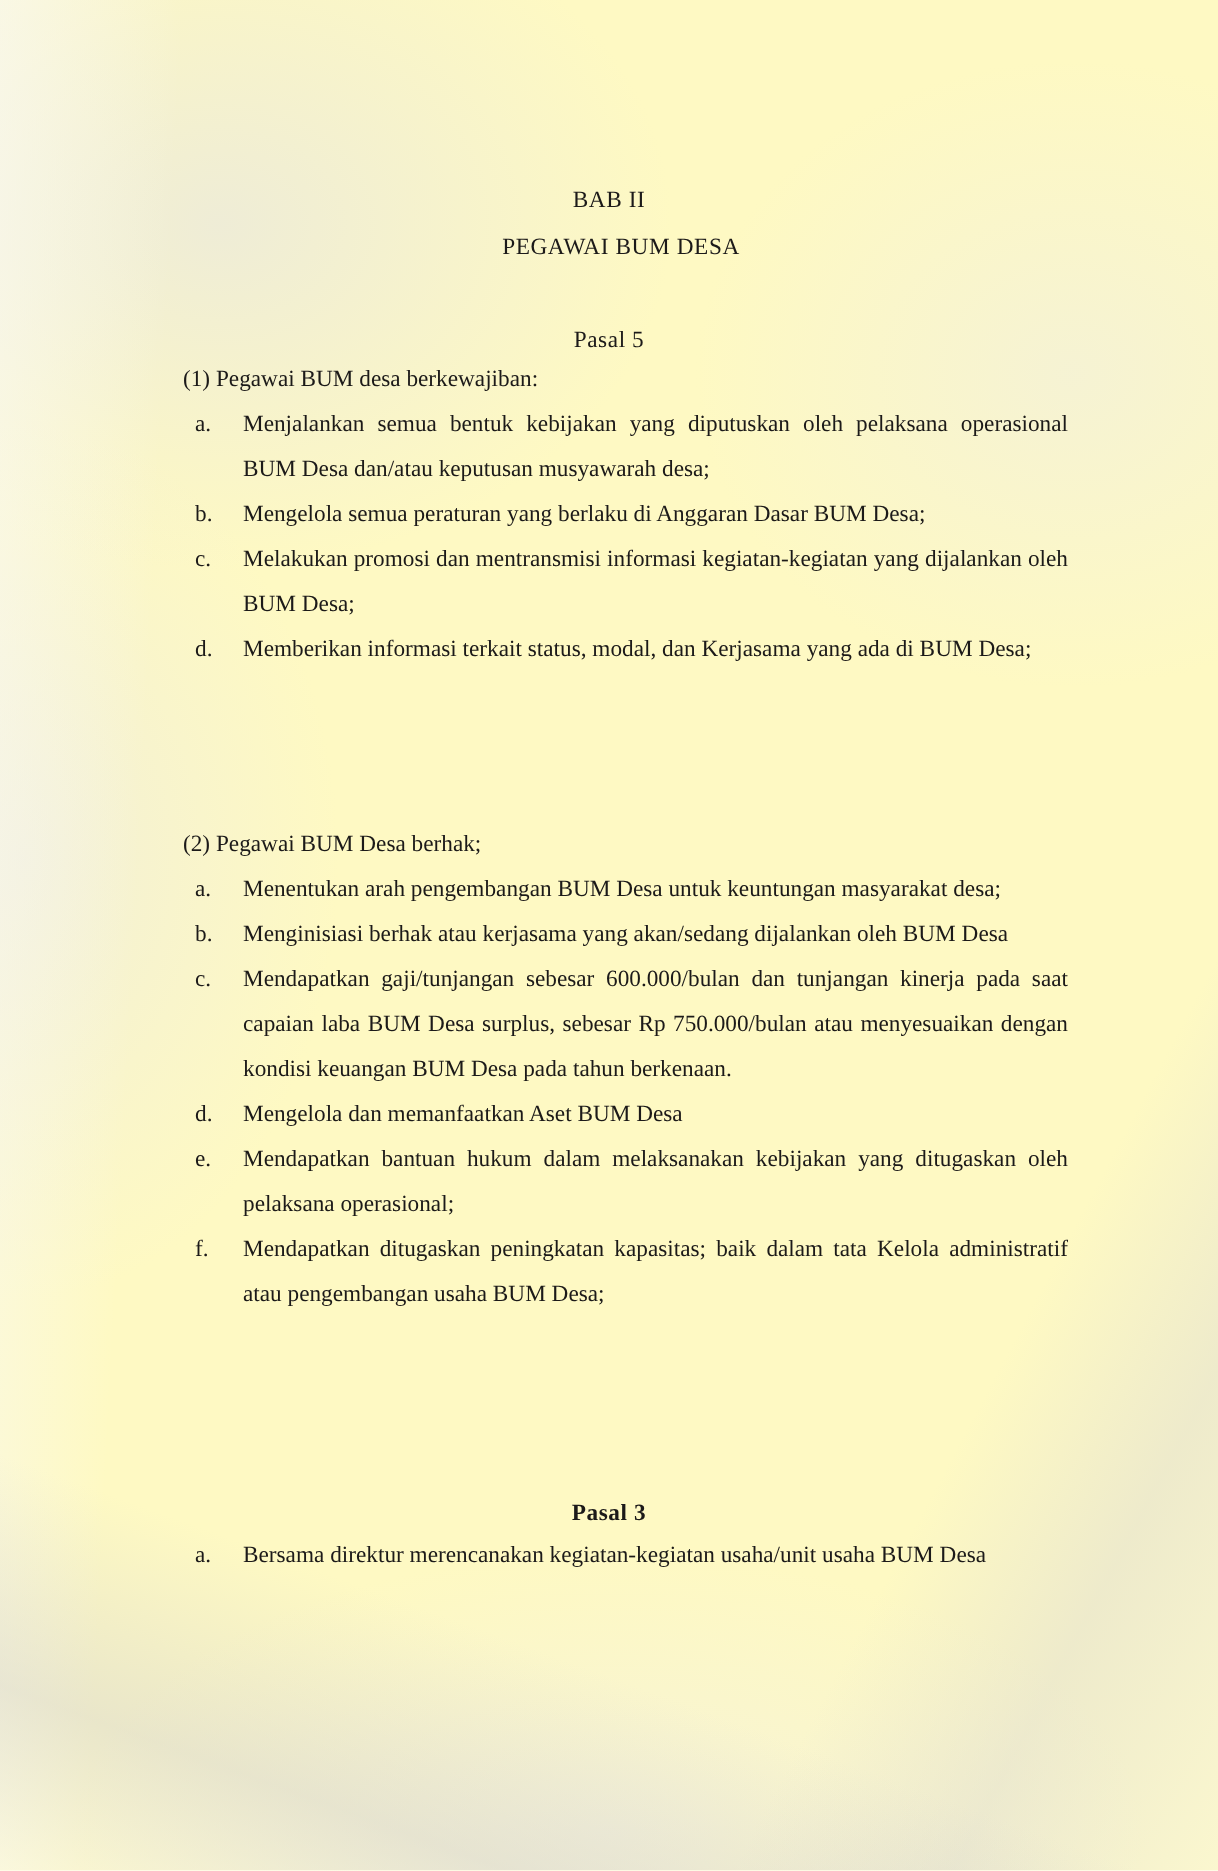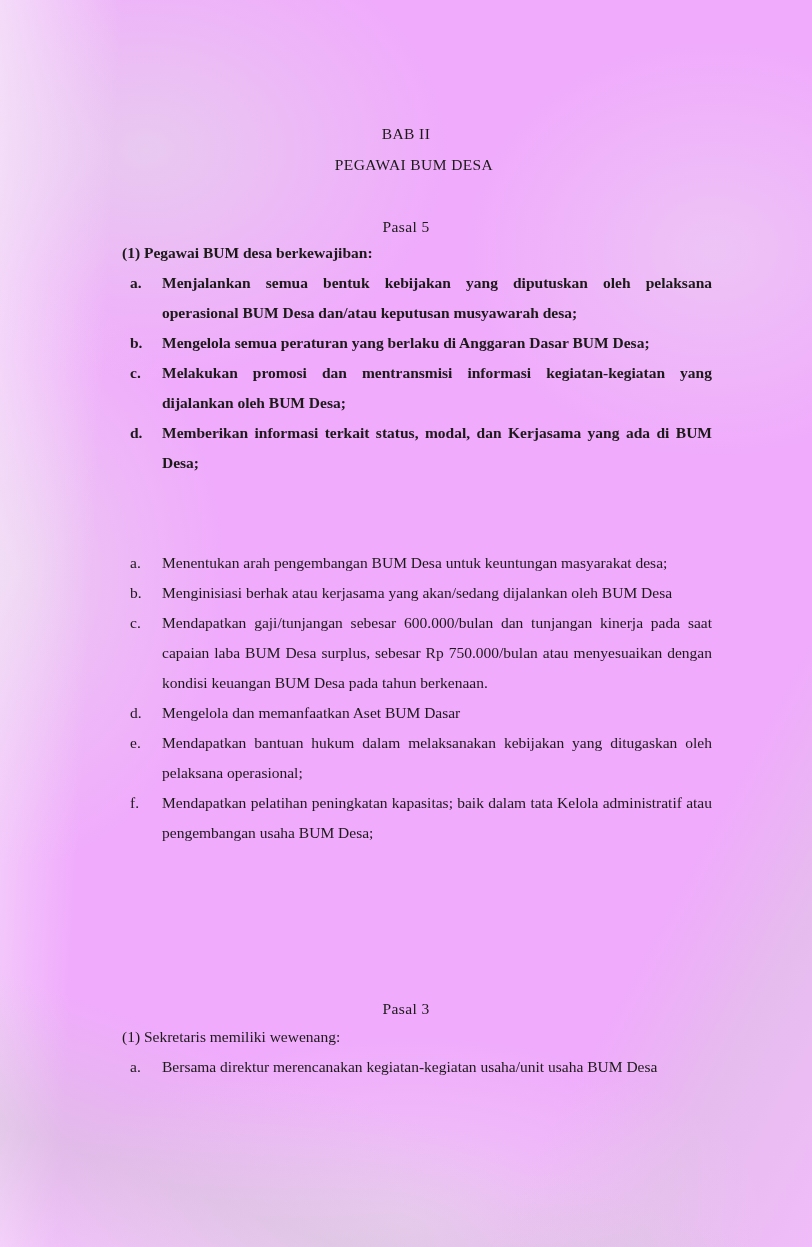--- a/index.html
+++ b/index.html
@@ -5,21 +5,21 @@
   html, body {
     margin: 0;
     padding: 0;
     background: #ffffff;
   }
   .page {
     position: relative;
     width: 812px;
     height: 1247px;
     margin: 0 auto;
-    background: #f0abfc;
+    background: #fef9c3;
     overflow: hidden;
     font-family: "Liberation Serif", "DejaVu Serif", serif;
     color: #1c1a19;
   }
   
   .tex {
     position: absolute;
     inset: 0;
     pointer-events: none;
   }
@@ -51,28 +51,28 @@
 
   .heading {
     text-align: center;
     font-size: 15.5px;
     letter-spacing: 0.4px;
     line-height: 30px;
   }
   .h-bab  { position: absolute; top: 119px;  left: 0; right: 0; }
   .h-peg  { position: absolute; top: 150px;  left: 16px; right: 0; }
   .h-p2   { position: absolute; top: 212px;  left: 0; right: 0; }
-  .h-p3   { position: absolute; top: 994px;  left: 0; right: 0; }
+  .h-p3   { position: absolute; top: 994px;  left: 0; right: 0; font-weight: bold; }
 
   .block {
     position: absolute;
     left: 122px;
     width: 590px;
   }
-  .b1 { top: 238px; font-weight: bold; }
+  .b1 { top: 238px; }
   .b2 { top: 548px; }
   .b3 { top: 1022px; }
 
   .num-line {
     font-size: 15.5px;
     line-height: 30px;
     margin: 0;
     text-indent: 0;
   }
   ol.alpha {
@@ -135,52 +135,52 @@
           <span class="tx">Melakukan promosi dan mentransmisi informasi kegiatan-kegiatan yang dijalankan oleh BUM Desa;</span>
         </li>
         <li>
           <span class="mk">d.</span>
           <span class="tx">Memberikan informasi terkait status, modal, dan Kerjasama yang ada di BUM Desa;</span>
         </li>
       </ol>
     </div>
 
     <div class="block b2">
+      <p class="num-line">(2) Pegawai BUM Desa berhak;</p>
       <ol class="alpha">
         <li>
           <span class="mk">a.</span>
           <span class="tx">Menentukan arah pengembangan BUM Desa untuk keuntungan masyarakat desa;</span>
         </li>
         <li>
           <span class="mk">b.</span>
           <span class="tx">Menginisiasi berhak atau kerjasama yang akan/sedang dijalankan oleh BUM Desa</span>
         </li>
         <li>
           <span class="mk">c.</span>
           <span class="tx">Mendapatkan gaji/tunjangan sebesar 600.000/bulan dan tunjangan kinerja pada saat capaian laba BUM Desa surplus, sebesar Rp 750.000/bulan atau menyesuaikan dengan kondisi keuangan BUM Desa pada tahun berkenaan.</span>
         </li>
         <li class="nojust">
           <span class="mk">d.</span>
-          <span class="tx">Mengelola dan memanfaatkan Aset BUM Dasar</span>
+          <span class="tx">Mengelola dan memanfaatkan Aset BUM Desa</span>
         </li>
         <li>
           <span class="mk">e.</span>
           <span class="tx">Mendapatkan bantuan hukum dalam melaksanakan kebijakan yang ditugaskan oleh pelaksana operasional;</span>
         </li>
         <li>
           <span class="mk">f.</span>
-          <span class="tx">Mendapatkan pelatihan peningkatan kapasitas; baik dalam tata Kelola administratif atau pengembangan usaha BUM Desa;</span>
+          <span class="tx">Mendapatkan ditugaskan peningkatan kapasitas; baik dalam tata Kelola administratif atau pengembangan usaha BUM Desa;</span>
         </li>
       </ol>
     </div>
 
     <div class="heading h-p3">Pasal 3</div>
 
     <div class="block b3">
-      <p class="num-line">(1) Sekretaris memiliki wewenang:</p>
       <ol class="alpha">
         <li class="nojust">
           <span class="mk">a.</span>
           <span class="tx">Bersama direktur merencanakan kegiatan-kegiatan usaha/unit usaha BUM Desa</span>
         </li>
       </ol>
     </div>
 
   </div>
 </div>

